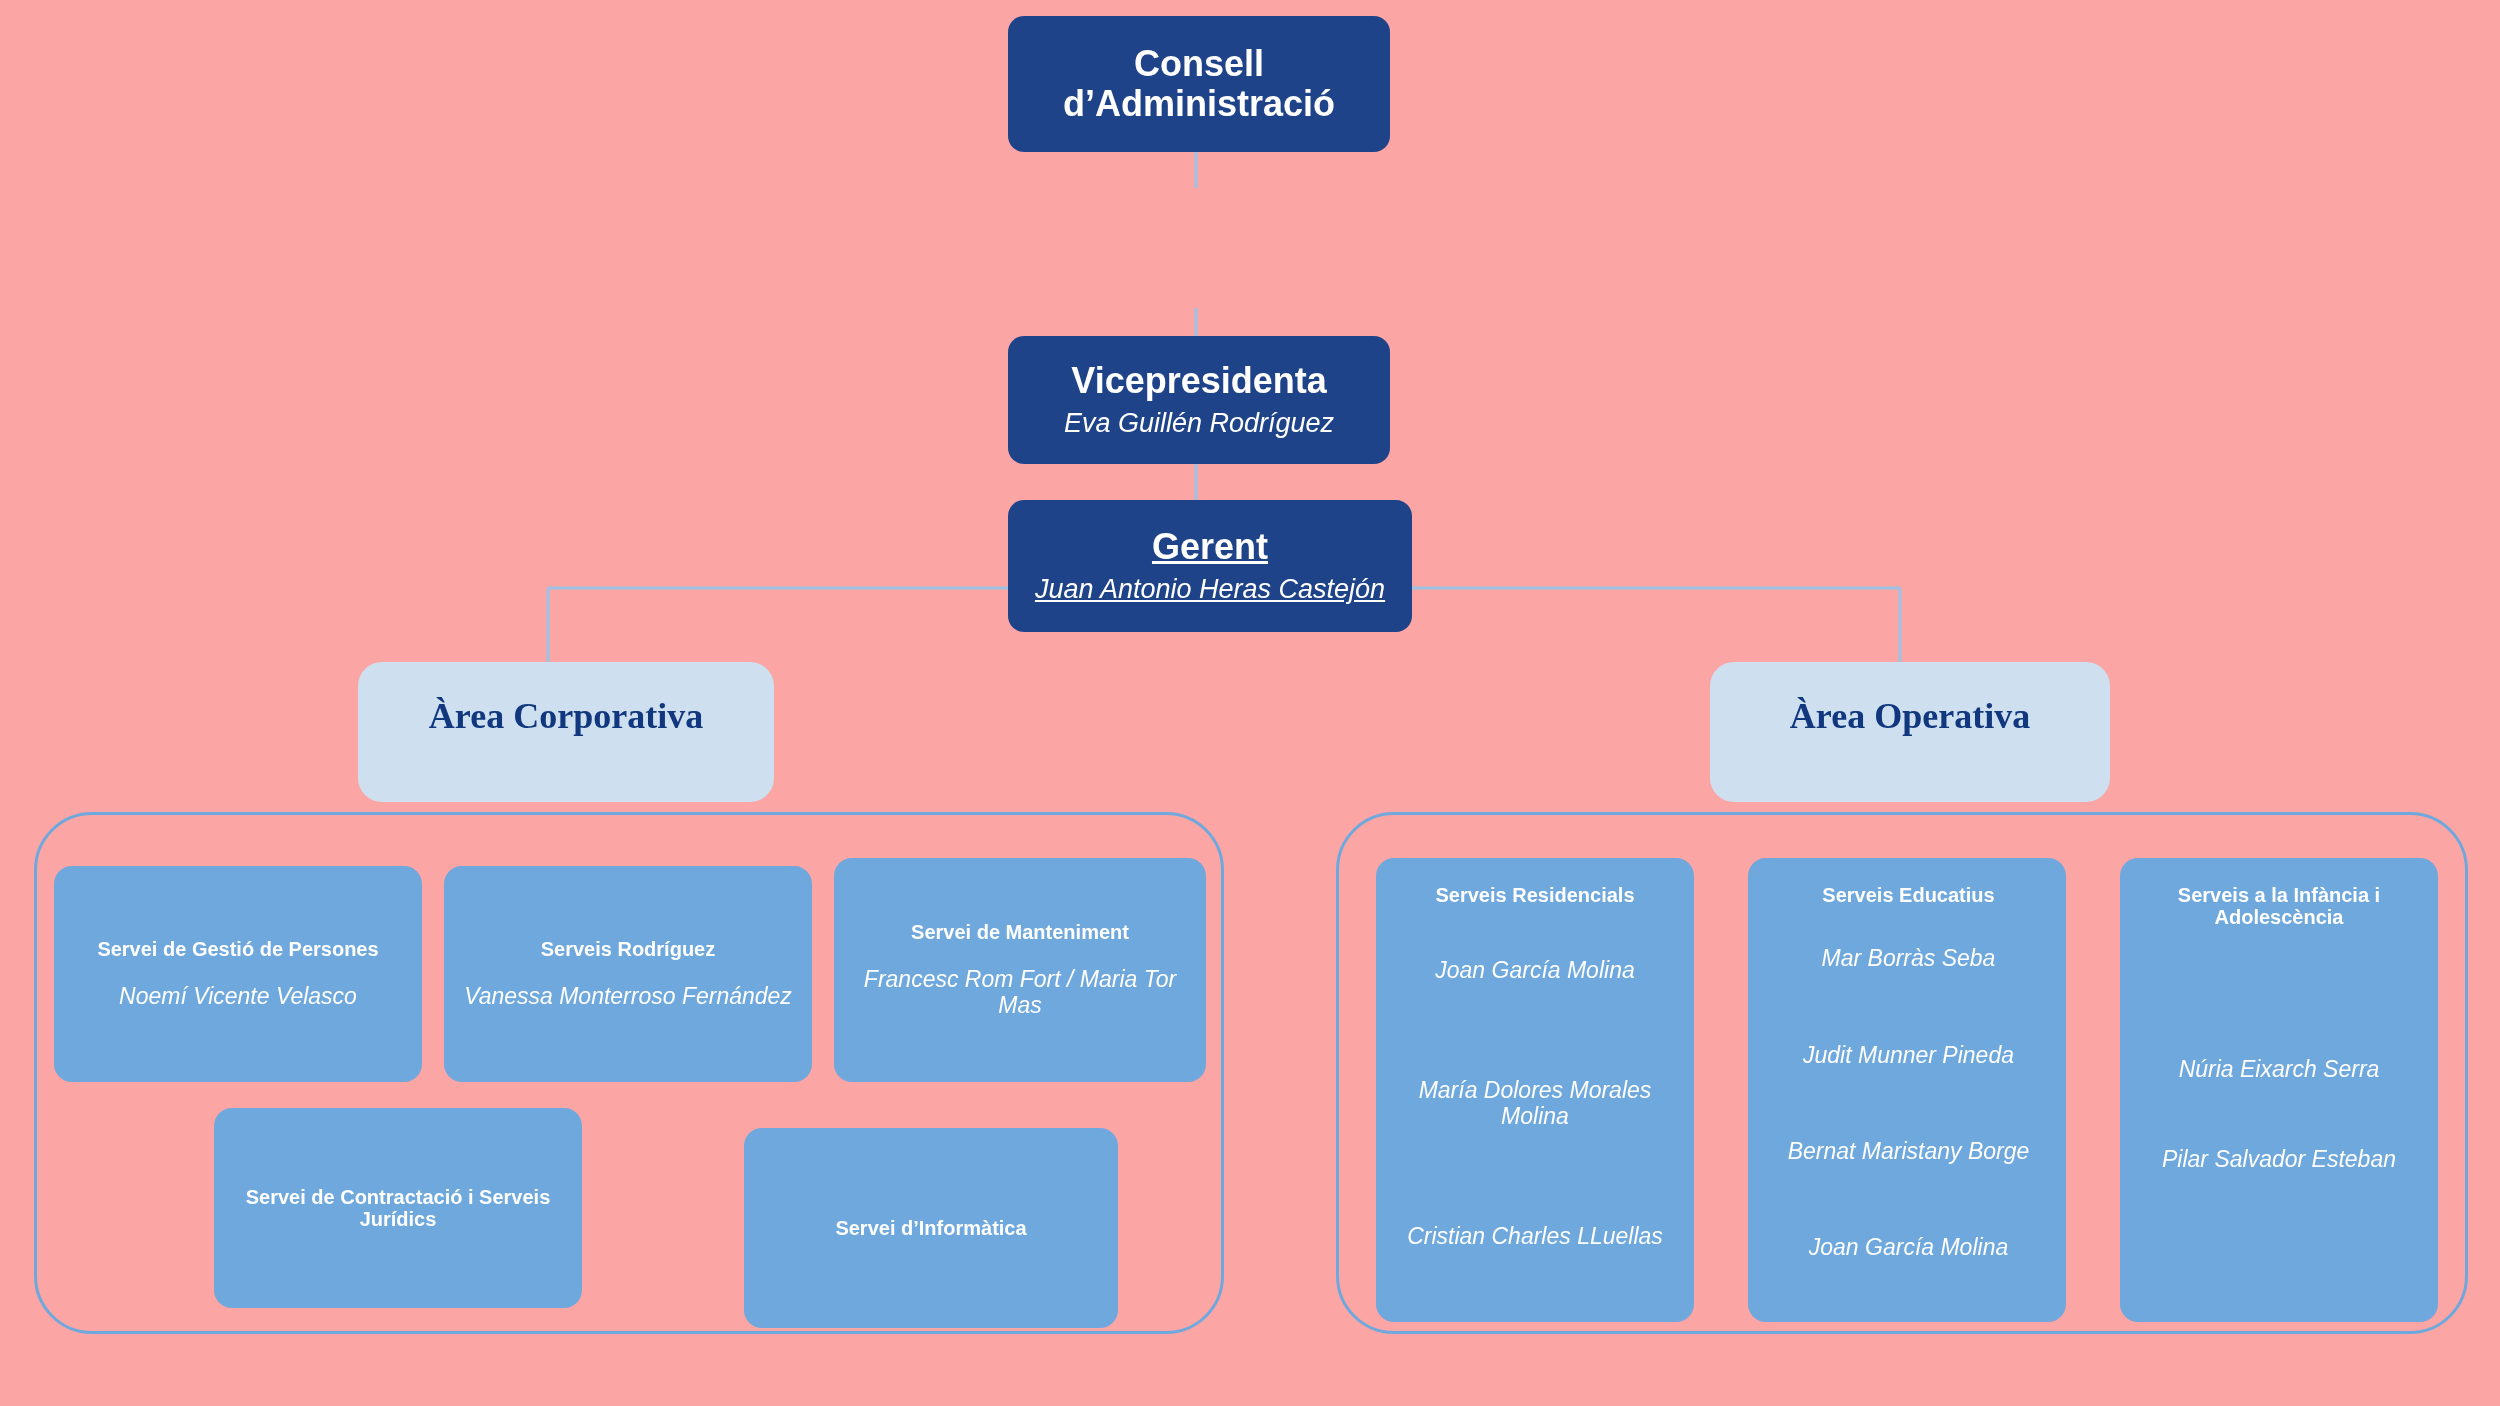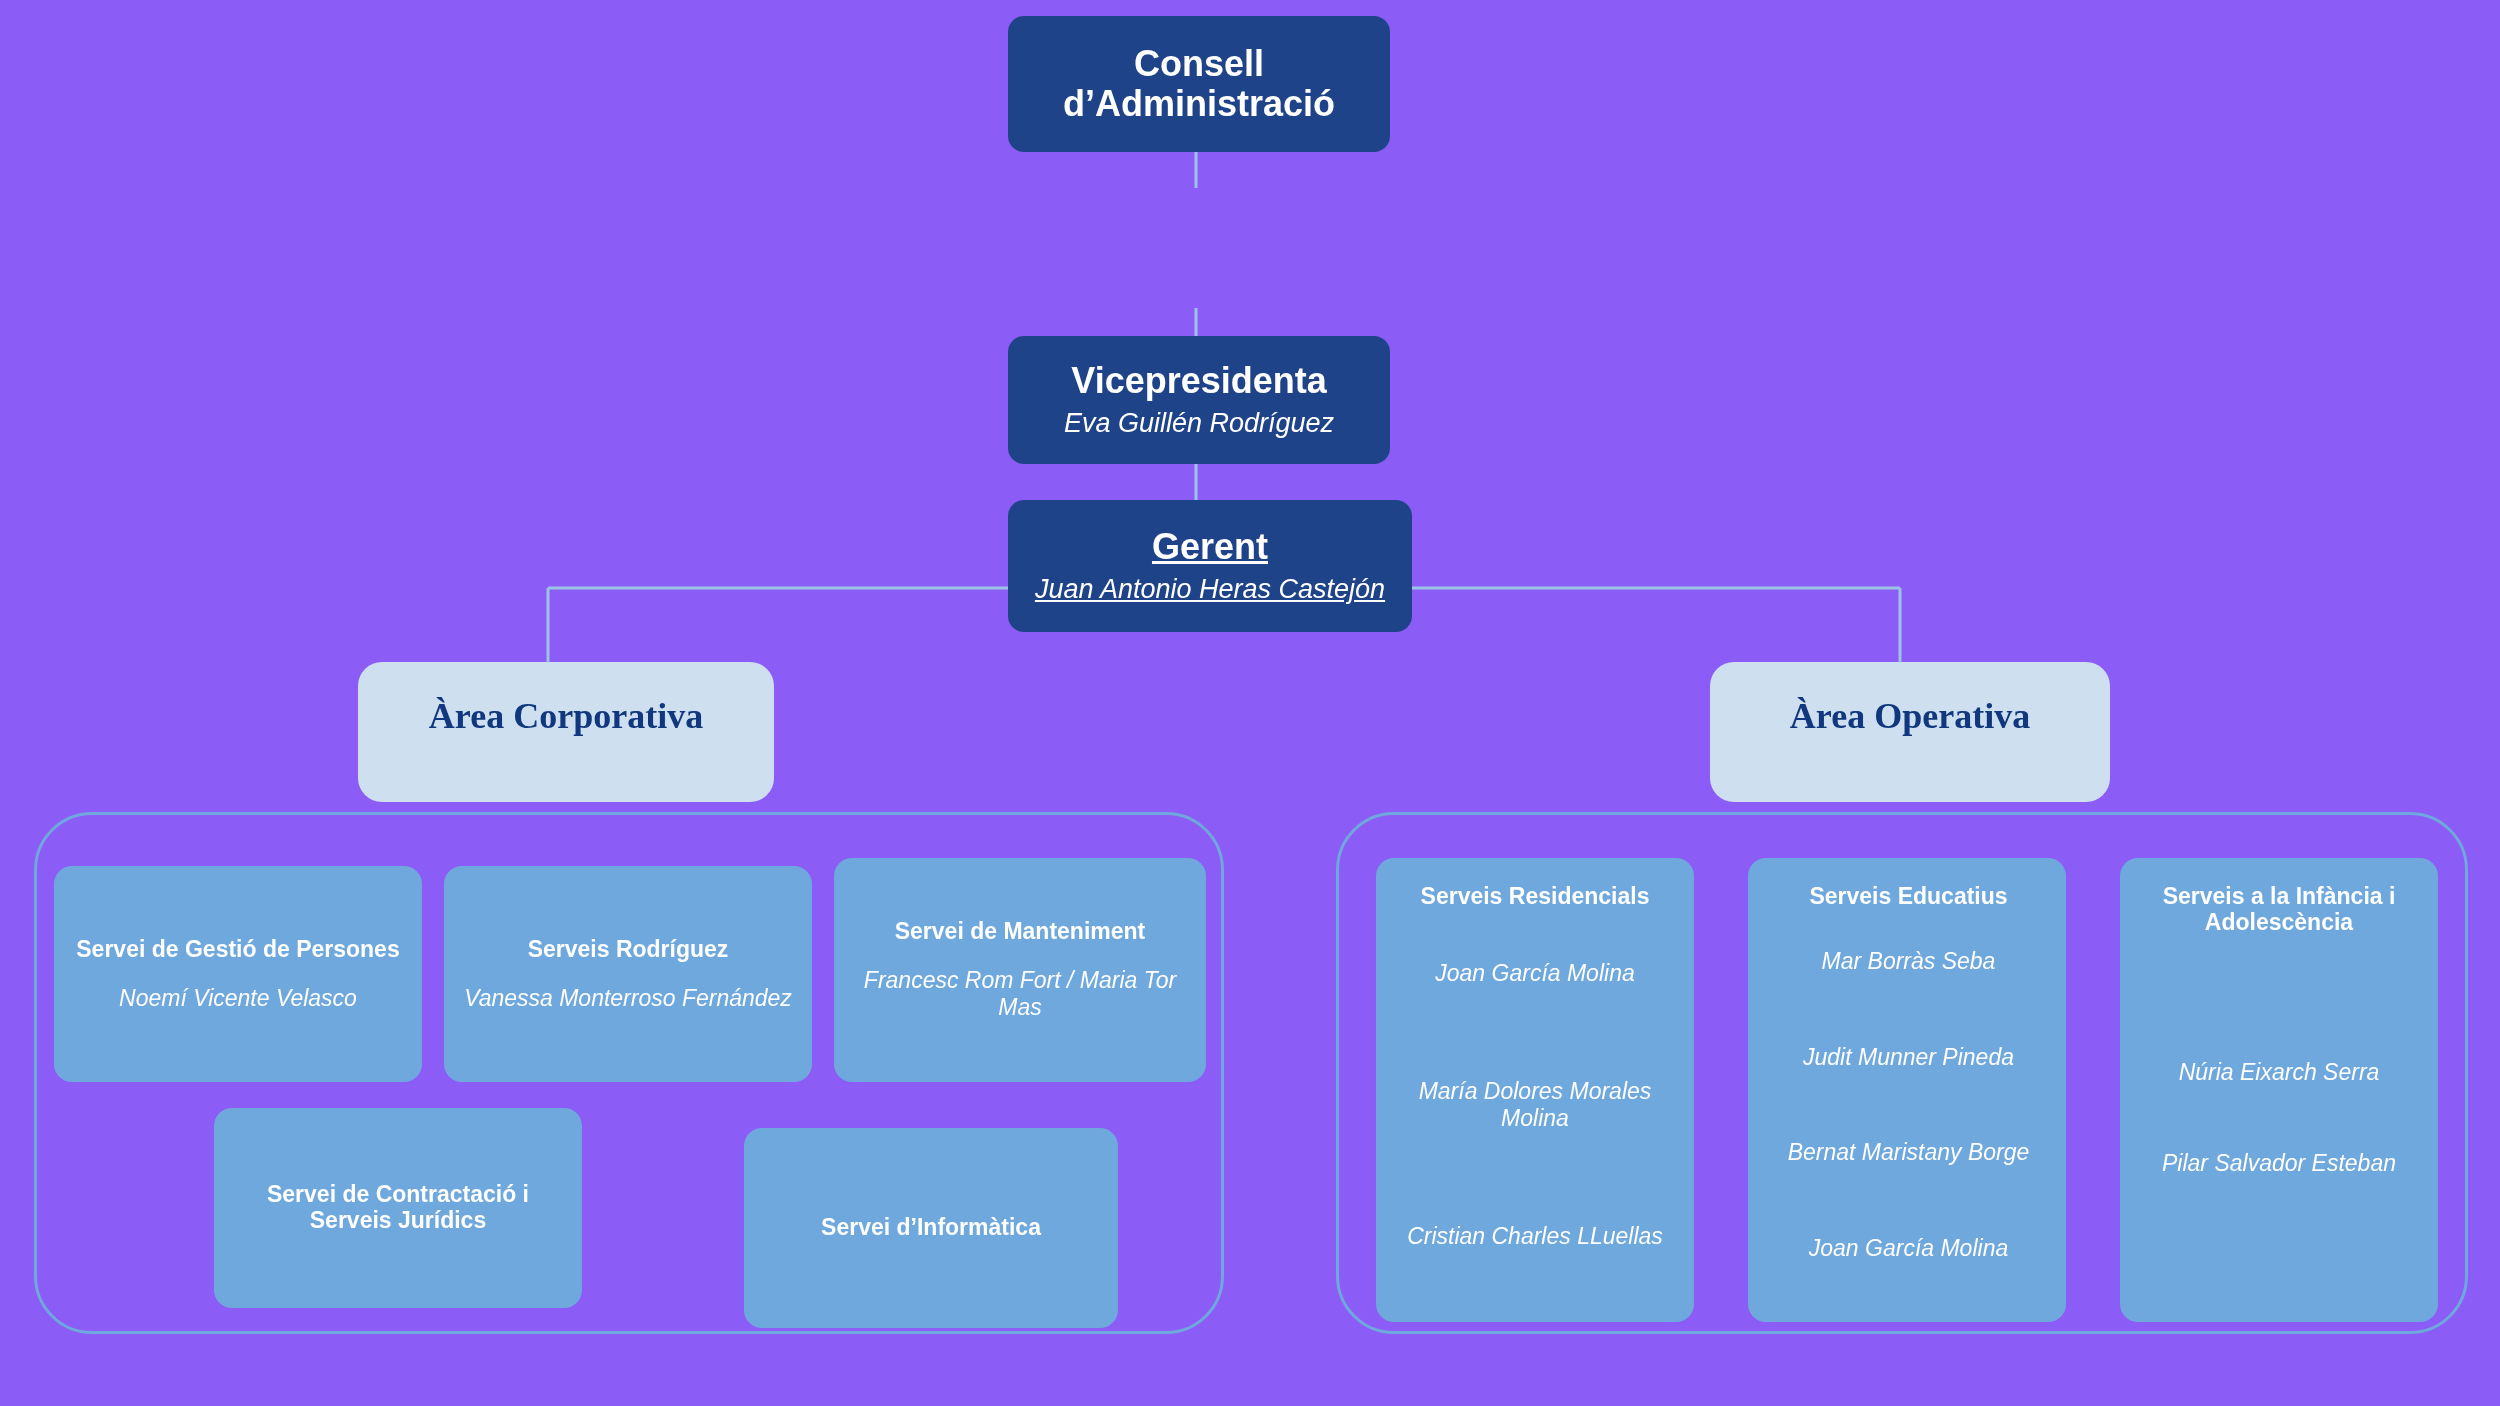--- a/index.html
+++ b/index.html
@@ -5,21 +5,21 @@
   html,body{margin:0;padding:0;background:#ffffff;}
   body{
     font-family:"Liberation Sans","DejaVu Sans",sans-serif;
     -webkit-font-smoothing:antialiased;
   }
   #chart{
     position:relative;
     width:2500px;
     height:1406px;
     overflow:hidden;
-    background:#8b5cf6;
+    background:#fca5a5;
   }
   
   #connectors{
     position:absolute;
     left:0; top:0;
     width:2500px; height:1406px;
     pointer-events:none;
   }
   
   .node{
@@ -70,21 +70,21 @@
     background:transparent;
   }
 
   
   .service{
     background:#6FA8DC;
     color:#ffffff;
     border-radius:18px;
     padding:10px 14px;
   }
-  .service .title{font-size:23px;}
+  .service .title{font-size:20px;}
   .service .person{font-size:23px;}
 
   
   .service.corp{justify-content:center;}
   .service.corp .person{margin-top:22px;}
 
   
   .service.oper{
     justify-content:flex-start;
     padding-top:26px;

